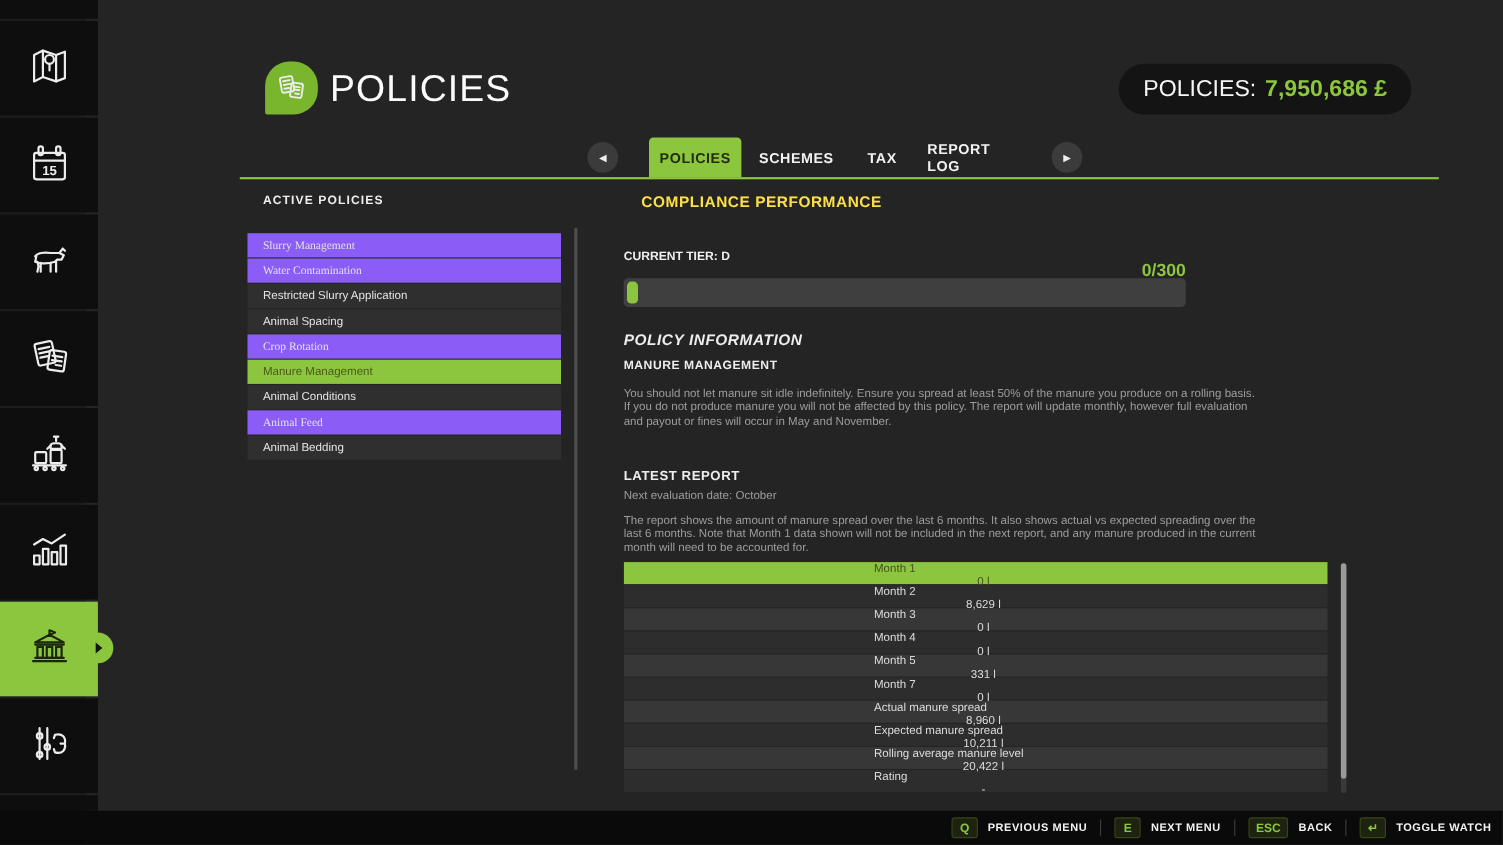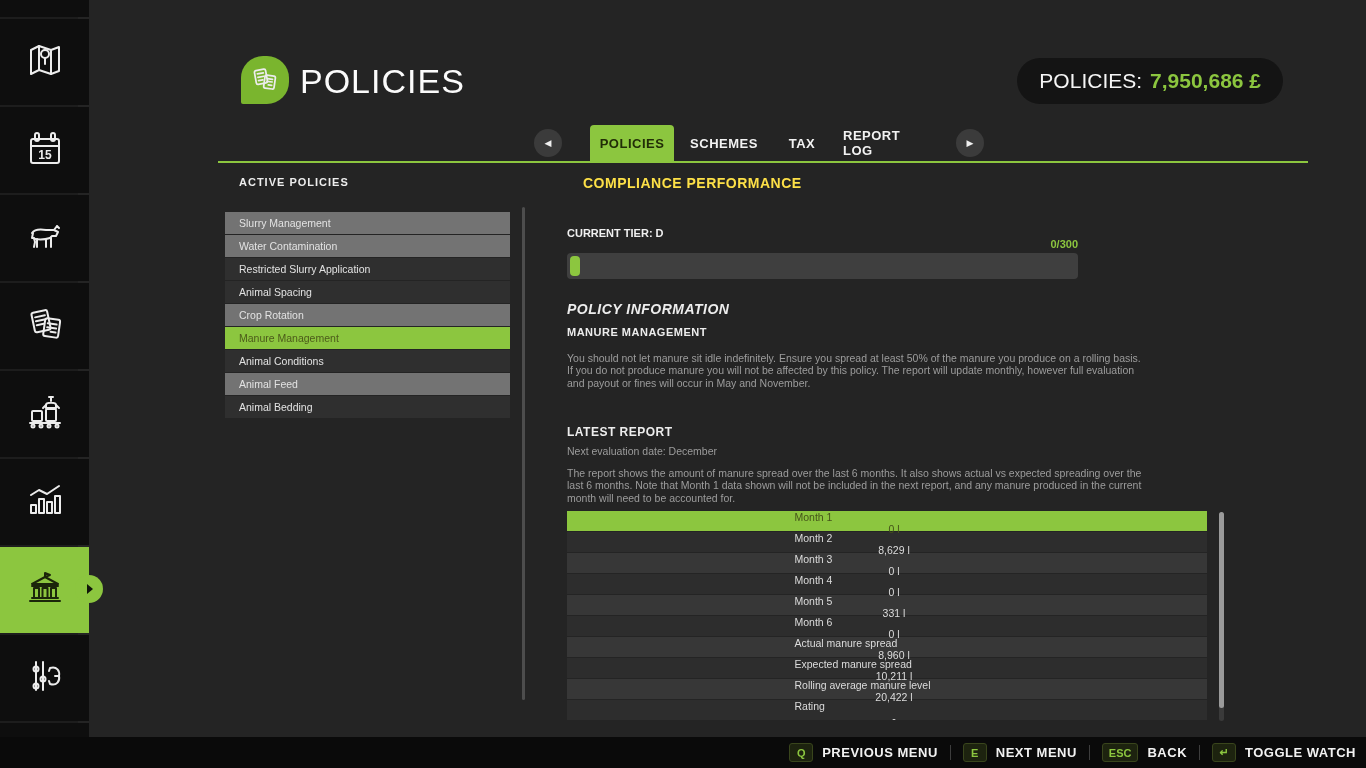--- a/index.html
+++ b/index.html
@@ -68,32 +68,32 @@
   
   .ap-heading {
     position:absolute; left:239px; top:176px; font-size:11px; font-weight:700;
     letter-spacing:1px; color:#ededed;
   }
   .plist { position:absolute; left:225px; top:212px; width:285px; }
   .plist-row {
     height:22px; margin-bottom:1px; display:flex; align-items:center;
     padding-left:14px; font-size:10.5px; color:#e2e2e2; cursor:pointer;
   }
-  .plist-row.lt { background:#737373; }
+  .plist-row.lt { background:#8b5cf6;font-family:Liberation Serif, serif; }
   .plist-row.dk { background:#2f2f2f; }
   .plist-row.sel { background:#8cc63f; color:#4c5b1b; }
   .plist-scroll {
     position:absolute; left:522px; top:207px; width:3px; height:493px;
     background:#4d4d4d; border-radius:2px;
   }
 
   
   .cp-heading { position:absolute; left:567px; top:175px; font-size:14px; font-weight:700; letter-spacing:0.5px; color:#fde047;margin-left:16px; }
   .tier-label { position:absolute; left:567px; top:227px; font-size:11px; font-weight:700; color:#f0f0f0; }
-  .progress-count { position:absolute; left:567px; top:238px; width:511px; text-align:right; font-size:11px; font-weight:700; color:#8cc63f; }
+  .progress-count { position:absolute; left:567px; top:238px; width:511px; text-align:right; font-size:16px; font-weight:700; color:#8cc63f; }
   .progress-track { position:absolute; left:567px; top:253px; width:511px; height:26px; background:#3f3f3f; border-radius:4px; }
   .progress-fill { position:absolute; left:3px; top:3px; width:10px; height:20px; background:#8cc63f; border-radius:4px; }
 
   .pi-heading { position:absolute; left:567px; top:301px; font-size:14px; font-weight:700; letter-spacing:0.5px; color:#ededed;font-style:italic; }
   .pi-sub { position:absolute; left:567px; top:326px; font-size:11px; font-weight:700; letter-spacing:0.5px; color:#ededed; }
   .pi-desc { position:absolute; left:567px; top:352px; width:578px; font-size:10.5px; line-height:1.18; color:#9c9c9c; }
 
   .lr-heading { position:absolute; left:567px; top:425px; font-size:12px; font-weight:700; letter-spacing:0.5px; color:#ededed;text-align:center; }
   .lr-date { position:absolute; left:567px; top:445px; font-size:10.5px; color:#9c9c9c; }
   .lr-desc { position:absolute; left:567px; top:467px; width:578px; font-size:10.5px; line-height:1.18; color:#9c9c9c; }
@@ -112,21 +112,21 @@
   .bottombar {
     position:absolute; left:0; top:737px; width:1366px; height:31px; background:#0a0a0a;
     display:flex; align-items:center; justify-content:flex-end; padding-right:10px; gap:12px;
   }
   .hint { display:flex; align-items:center; gap:9px; cursor:pointer; }
   .hint-key {
     min-width:24px; height:19px; padding:0 6px; background:#1d230f; border:1px solid #39451c;
     border-radius:3px; color:#8cc63f; font-size:11px; font-weight:700;
     display:flex; align-items:center; justify-content:center;
   }
-  .hint-label { font-size:13px; font-weight:700; letter-spacing:0.5px; color:#f2f2f2;text-align:center; }
+  .hint-label { font-size:10px; font-weight:700; letter-spacing:0.5px; color:#f2f2f2;text-align:center; }
   .hint-div { width:1px; height:15px; background:#3d3d3d; }
 </style>
 </head>
 <body>
 
 <nav class="sidebar">
   <div class="side-cell partial-top"></div>
 
   <div class="side-cell" style="top:19px;">
     <span>
@@ -283,21 +283,21 @@
 <div class="progress-count">0/300</div>
 <div class="progress-track">
   <div class="progress-fill"></div>
 </div>
 
 <div class="pi-heading">POLICY INFORMATION</div>
 <div class="pi-sub">MANURE MANAGEMENT</div>
 <div class="pi-desc">You should not let manure sit idle indefinitely. Ensure you spread at least 50% of the manure you produce on a rolling basis. If you do not produce manure you will not be affected by this policy. The report will update monthly, however full evaluation and payout or fines will occur in May and November.</div>
 
 <div class="lr-heading">LATEST REPORT</div>
-<div class="lr-date">Next evaluation date: December</div>
+<div class="lr-date">Next evaluation date: October</div>
 <div class="lr-desc">The report shows the amount of manure spread over the last 6 months. It also shows actual vs expected spreading over the last 6 months. Note that Month 1 data shown will not be included in the next report, and any manure produced in the current month will need to be accounted for.</div>
 
 <div class="report-table">
   <div class="rt-row sel">
     <span class="rt-label">Month 1</span>
     <span class="rt-value">0 l</span>
   </div>
   <div class="rt-row dk">
     <span class="rt-label">Month 2</span>
     <span class="rt-value">8,629 l</span>
@@ -308,21 +308,21 @@
   </div>
   <div class="rt-row dk">
     <span class="rt-label">Month 4</span>
     <span class="rt-value">0 l</span>
   </div>
   <div class="rt-row lt">
     <span class="rt-label">Month 5</span>
     <span class="rt-value">331 l</span>
   </div>
   <div class="rt-row dk">
-    <span class="rt-label">Month 6</span>
+    <span class="rt-label">Month 7</span>
     <span class="rt-value">0 l</span>
   </div>
   <div class="rt-row lt">
     <span class="rt-label">Actual manure spread</span>
     <span class="rt-value">8,960 l</span>
   </div>
   <div class="rt-row dk">
     <span class="rt-label">Expected manure spread</span>
     <span class="rt-value">10,211 l</span>
   </div>

